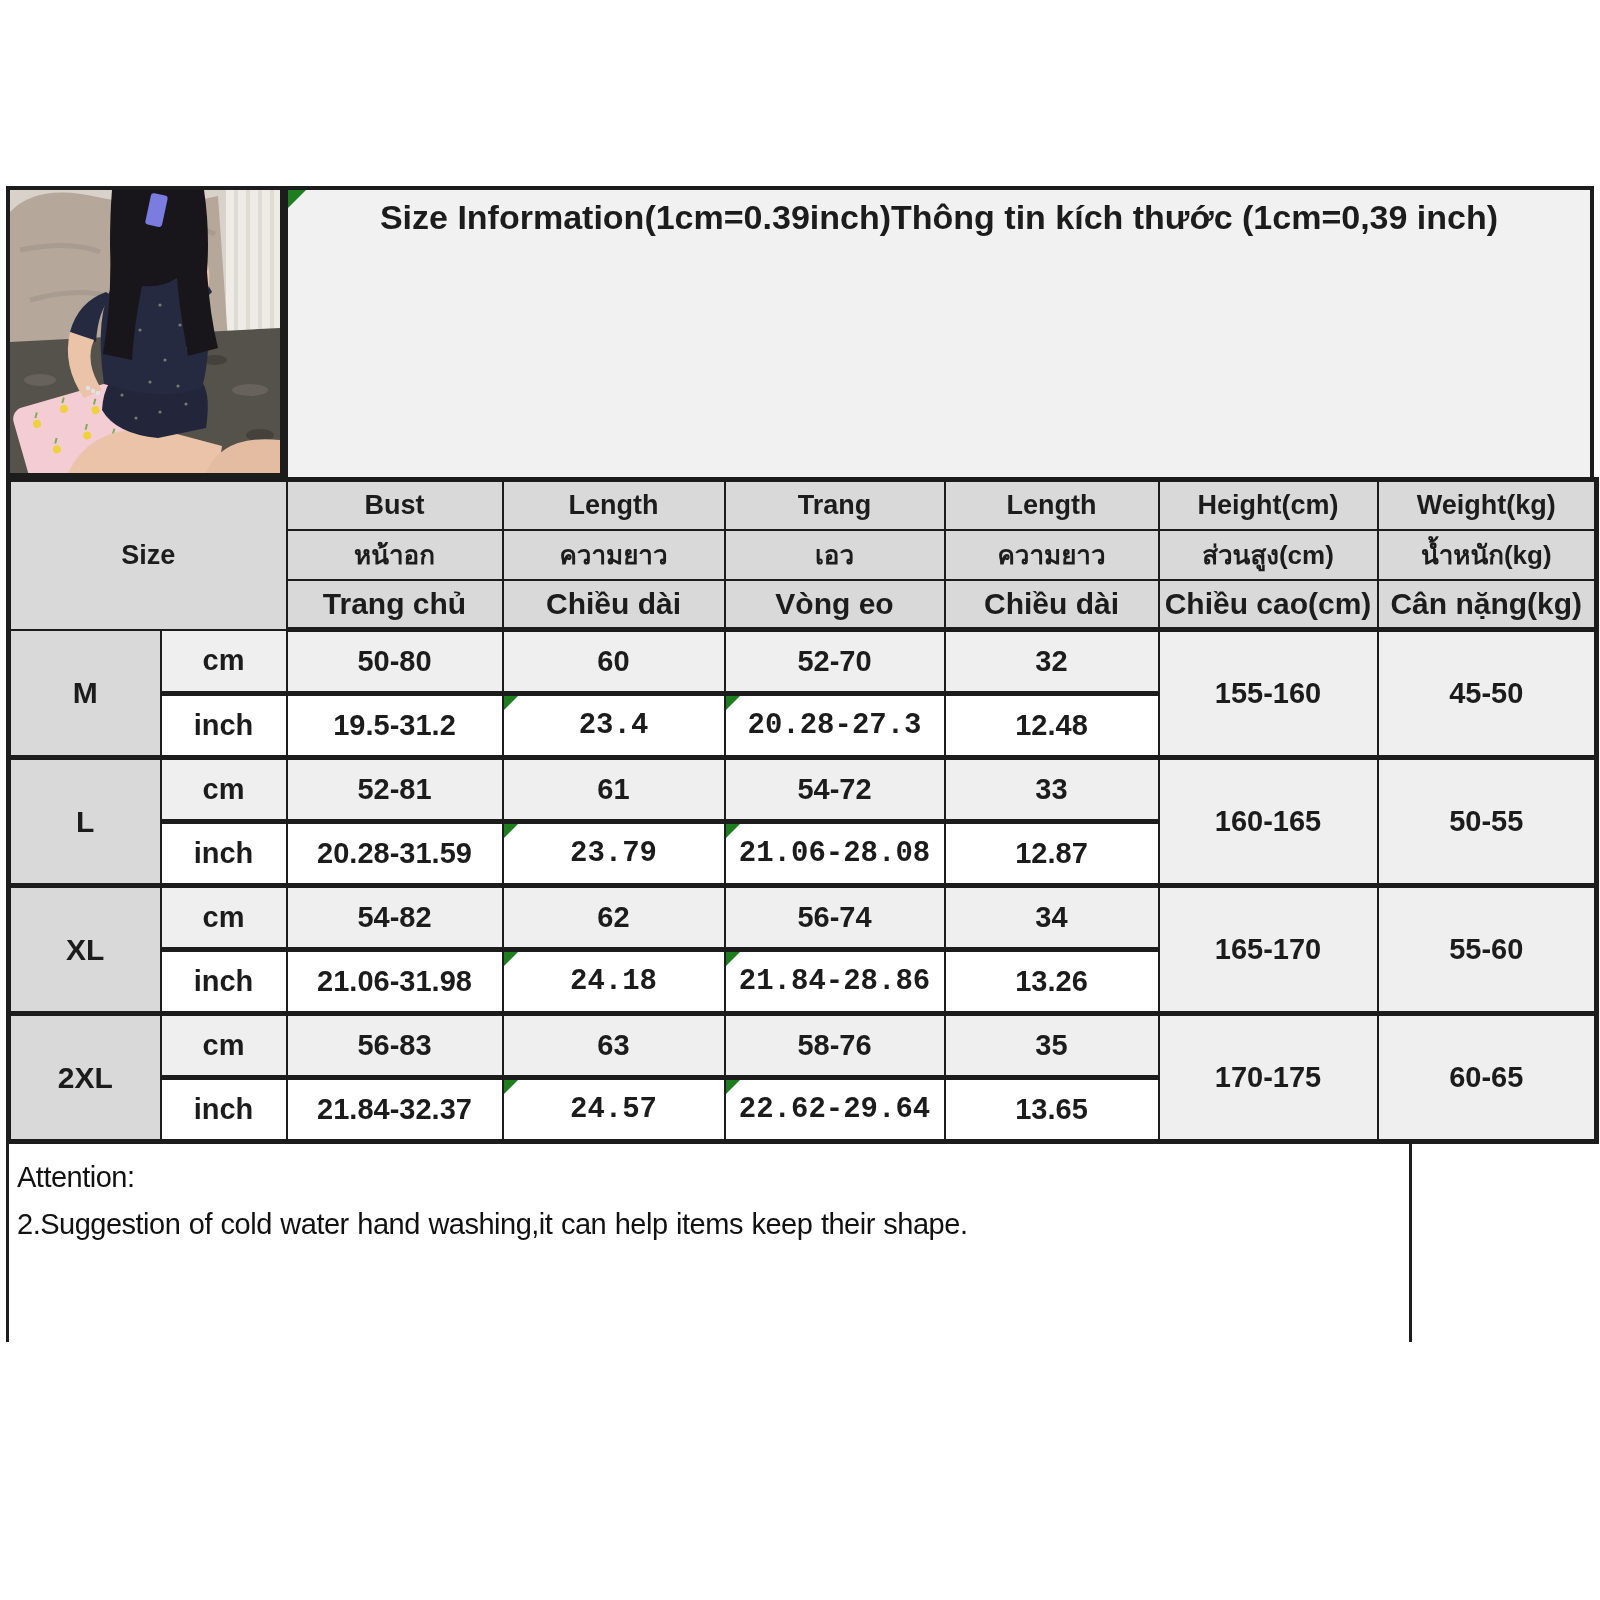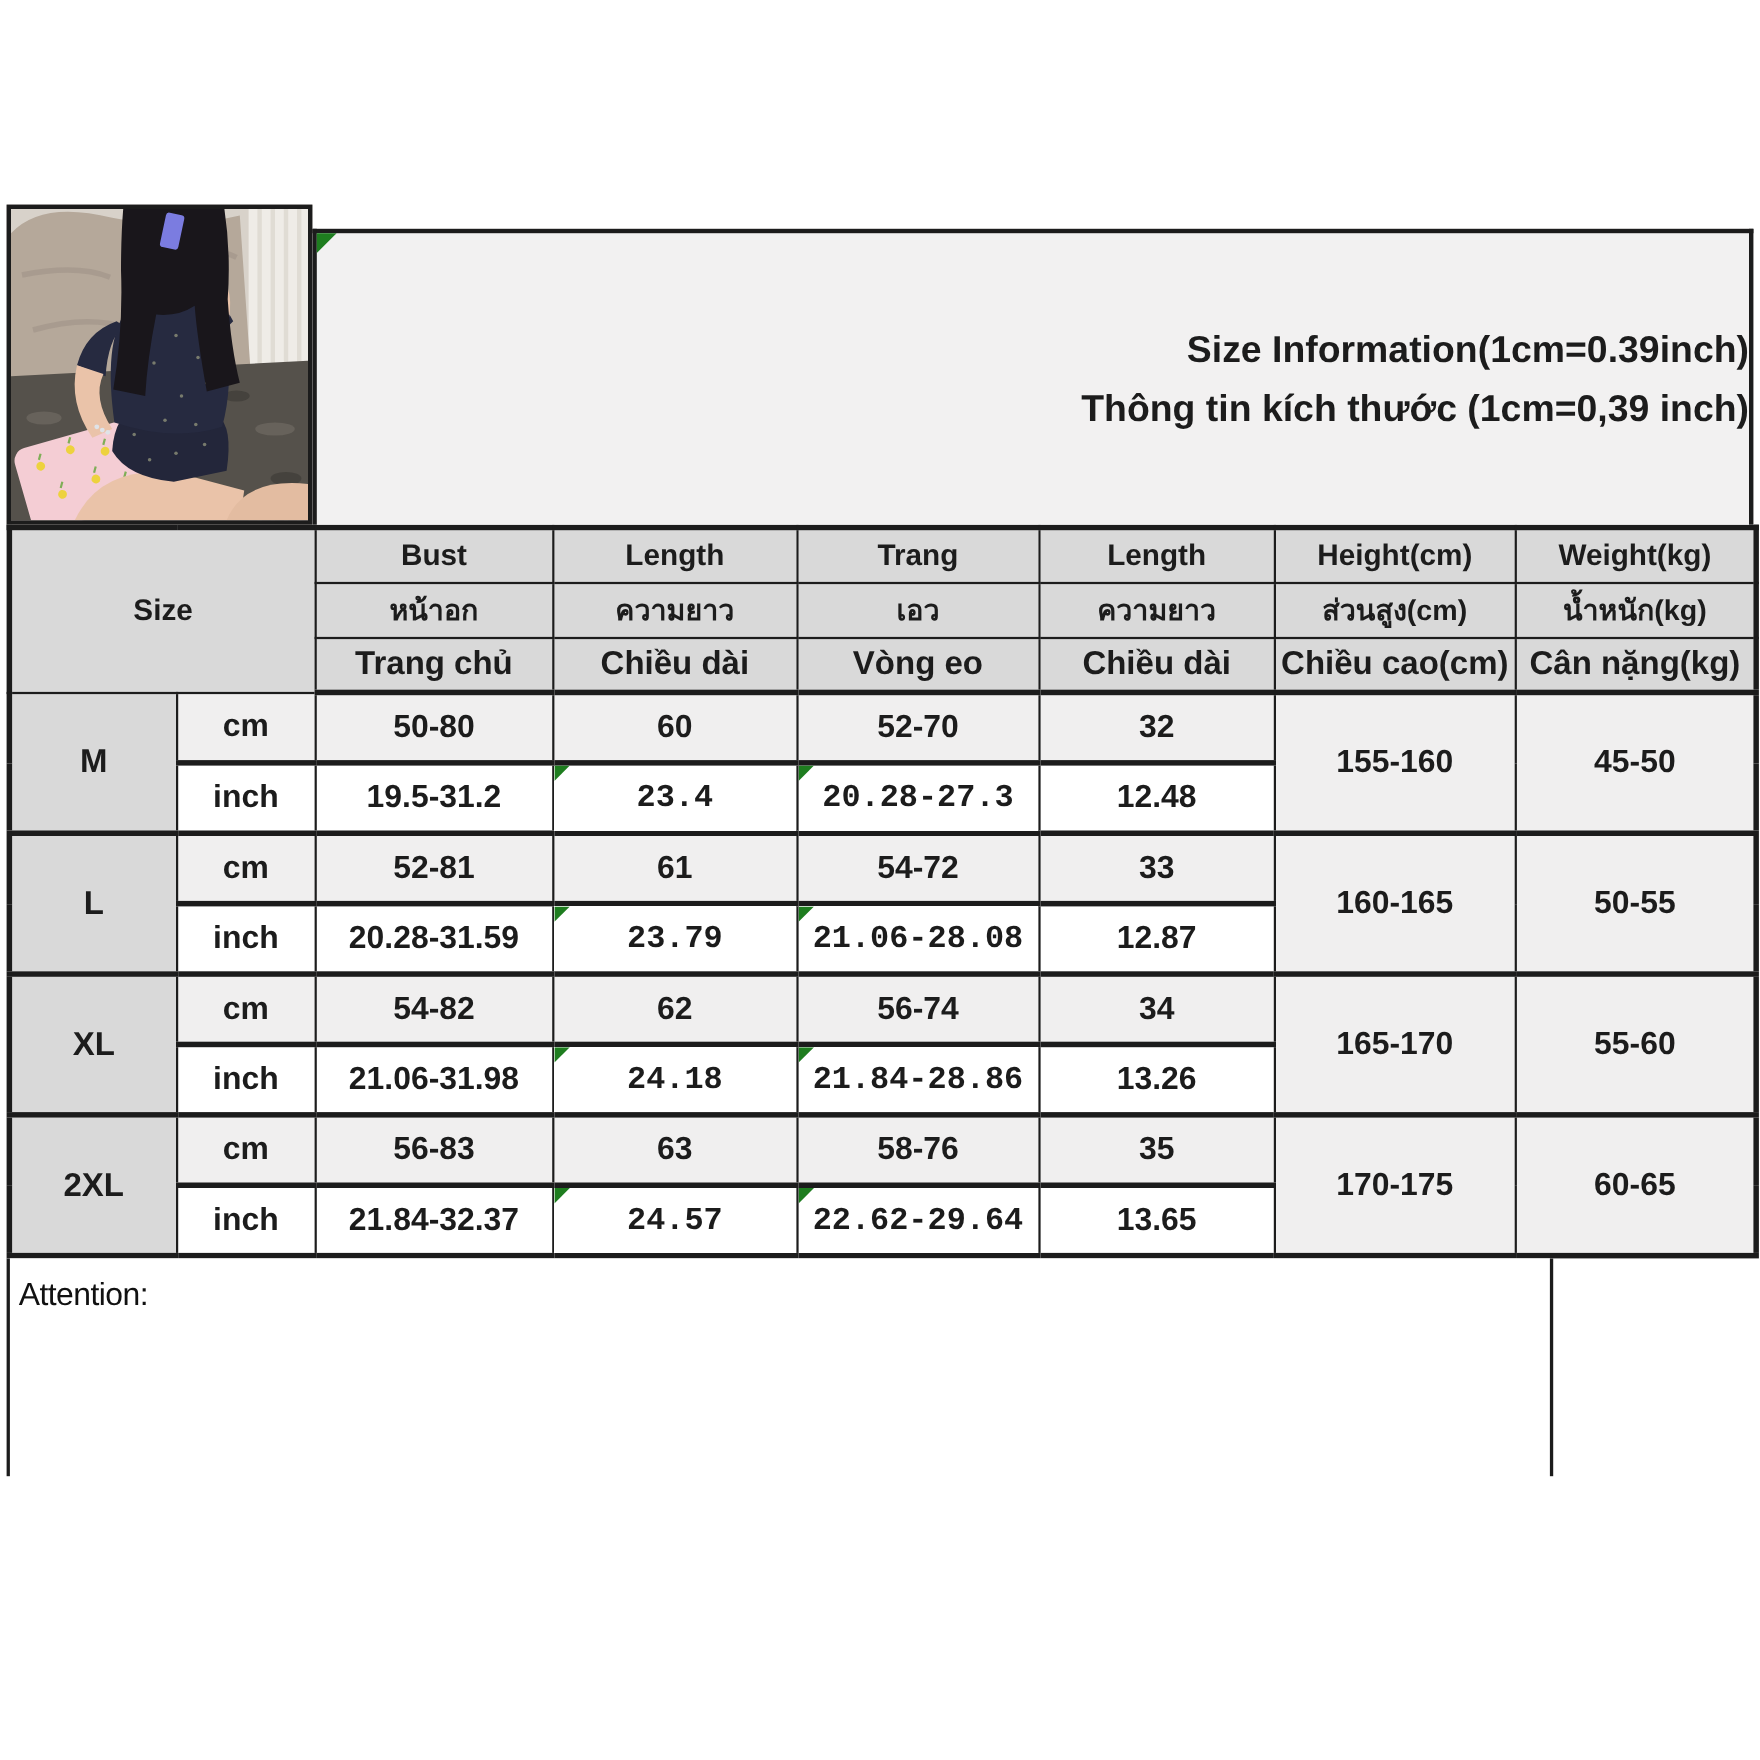--- a/index.html
+++ b/index.html
@@ -12,22 +12,22 @@
   
   .top-section{display:flex;height:291px;}
   .product-image{
     width:278px;height:291px;box-sizing:border-box;border:4px solid #1c1c1c;
     background:#cfc9c2;overflow:hidden;flex:none;
   }
   .product-image svg{display:block;width:100%;height:100%;}
   .title-block{
     flex:1;box-sizing:border-box;background:#f2f1f1;
     border:4px solid #1c1c1c;border-bottom:0;border-left-width:4px;
-    position:relative;display:flex;flex-direction:column;justify-content:center;
-    align-items:flex-end;text-align:center;margin-top:22px;
+    position:relative;display:flex;justify-content:center;
+    align-items:flex-start;text-align:center;
   }
   .corner-flag{
     position:absolute;top:0;left:0;width:0;height:0;
     border-left:18px solid #1e7d1f;border-bottom:18px solid transparent;
   }
   .title-en{font-size:34px;font-weight:700;line-height:54px;}
   .title-th{font-size:31px;font-weight:700;line-height:54px;}
   .title-vi{font-size:34px;font-weight:700;line-height:54px;}
 
   
@@ -267,16 +267,17 @@
         <td>21.84-32.37</td>
         <td class="flagged">24.57</td>
         <td class="flagged">22.62-29.64</td>
         <td>13.65</td>
       </tr>
       </tbody>
     </table>
 
     <div class="attention">
       <div>Attention:</div>
+      <div>2.Suggestion of cold water hand washing,it can help items keep their shape.</div>
     </div>
 
   </div>
 </div>
 
 </body></html>

